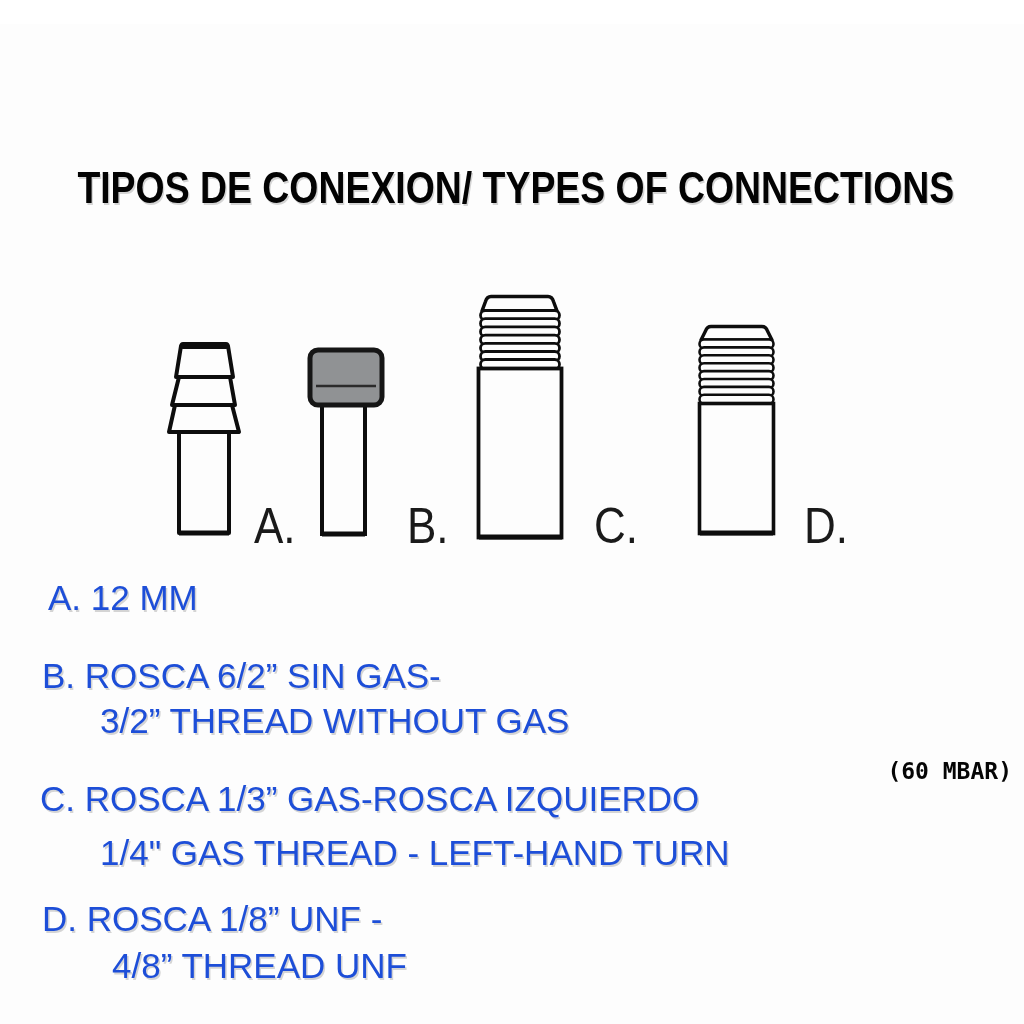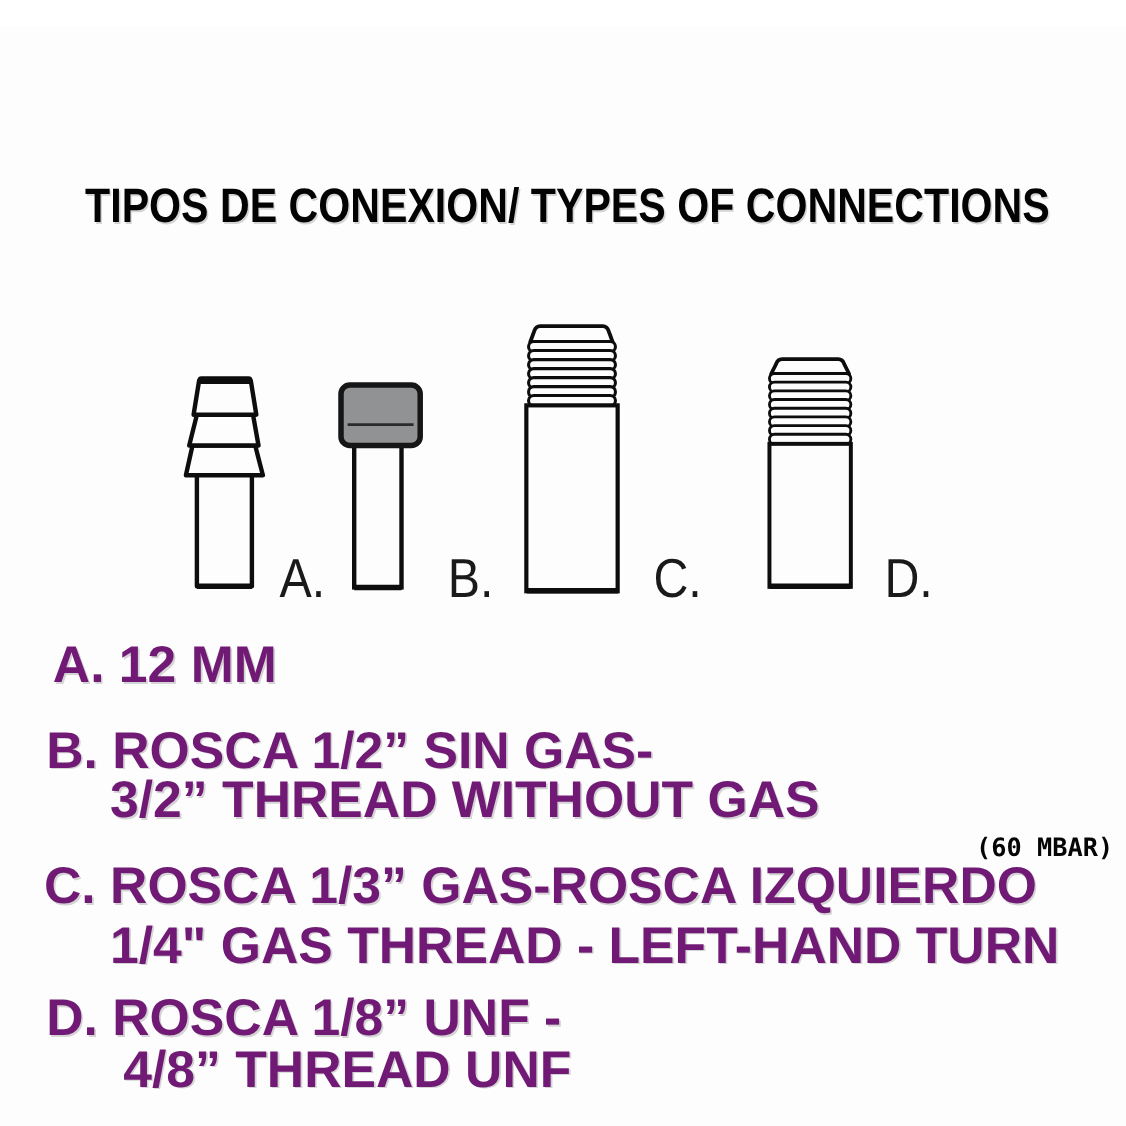--- a/index.html
+++ b/index.html
@@ -22,22 +22,22 @@
 
   
   .fig-label{
     position:absolute;font-size:50px;line-height:1;font-weight:400;color:#1a1a1a;
     white-space:nowrap;
   }
   .fig-label .cnd{display:inline-block;transform:scaleX(.88);transform-origin:0 50%;}
 
   
   .leg{
-    position:absolute;font-weight:700;font-size:47px;line-height:1;
-    white-space:nowrap;color:#701a75;
+    position:absolute;font-weight:400;font-size:35px;line-height:1;
+    white-space:nowrap;color:#1d4ed8;
   }
 
   
   .mbar{
     position:absolute;top:734px;right:12px;
     font-family:"DejaVu Sans Mono",monospace;font-weight:700;font-size:23px;
     color:#050505;white-space:nowrap;
   }
 
   svg.conn{position:absolute;overflow:visible;}
@@ -109,21 +109,21 @@
     <path d="M5,211 L78,211" stroke="#0d0d0d" stroke-width="5" fill="none"></path>
   </svg>
   <div class="fig-label" style="left:804px;top:477px">
     <span class="cnd">D.</span>
   </div>
 
   <div class="mbar">(60 MBAR)</div>
 
   <div class="leg shadowed" style="left:48px;top:556px">A. 12 MM</div>
 
-  <div class="leg shadowed" style="left:42px;top:634px">B. ROSCA 1/2” SIN GAS-</div>
+  <div class="leg shadowed" style="left:42px;top:634px">B. ROSCA 6/2” SIN GAS-</div>
   <div class="leg shadowed" style="left:100px;top:679px">3/2” THREAD WITHOUT GAS</div>
 
   <div class="leg shadowed" style="left:40px;top:757px">C. ROSCA 1/3” GAS-ROSCA IZQUIERDO</div>
   <div class="leg shadowed" style="left:100px;top:811px">1/4" GAS THREAD - LEFT-HAND TURN</div>
 
   <div class="leg shadowed" style="left:42px;top:877px">D. ROSCA 1/8” UNF -</div>
   <div class="leg shadowed" style="left:112px;top:924px">4/8” THREAD UNF</div>
 
 </div>
 

